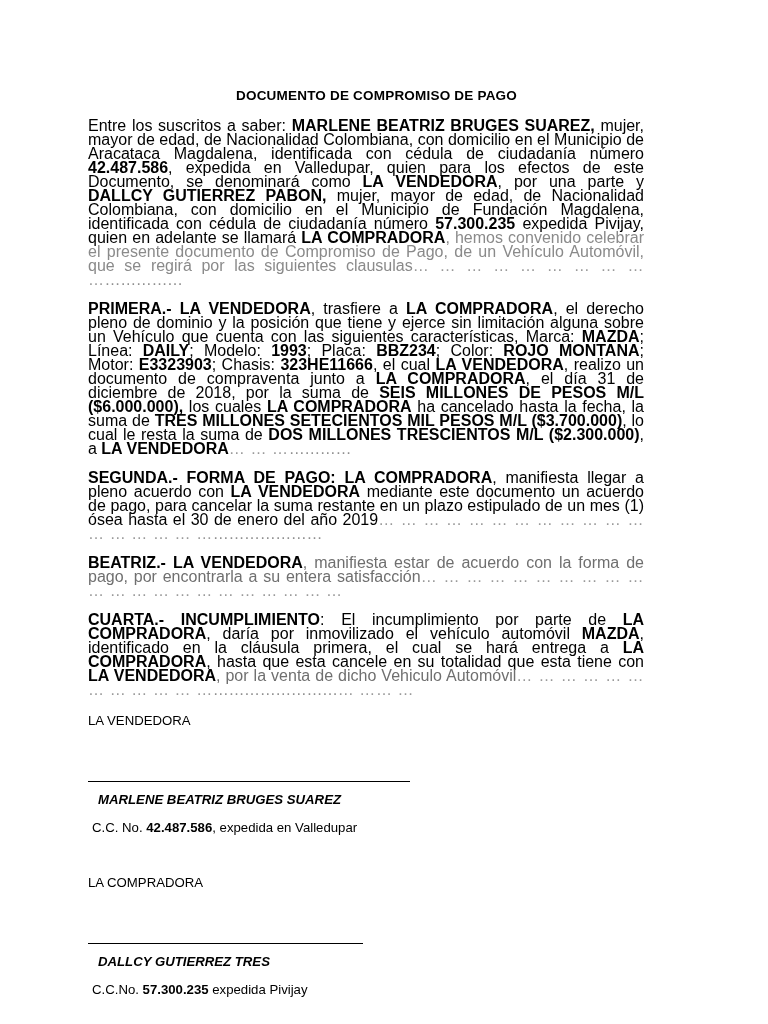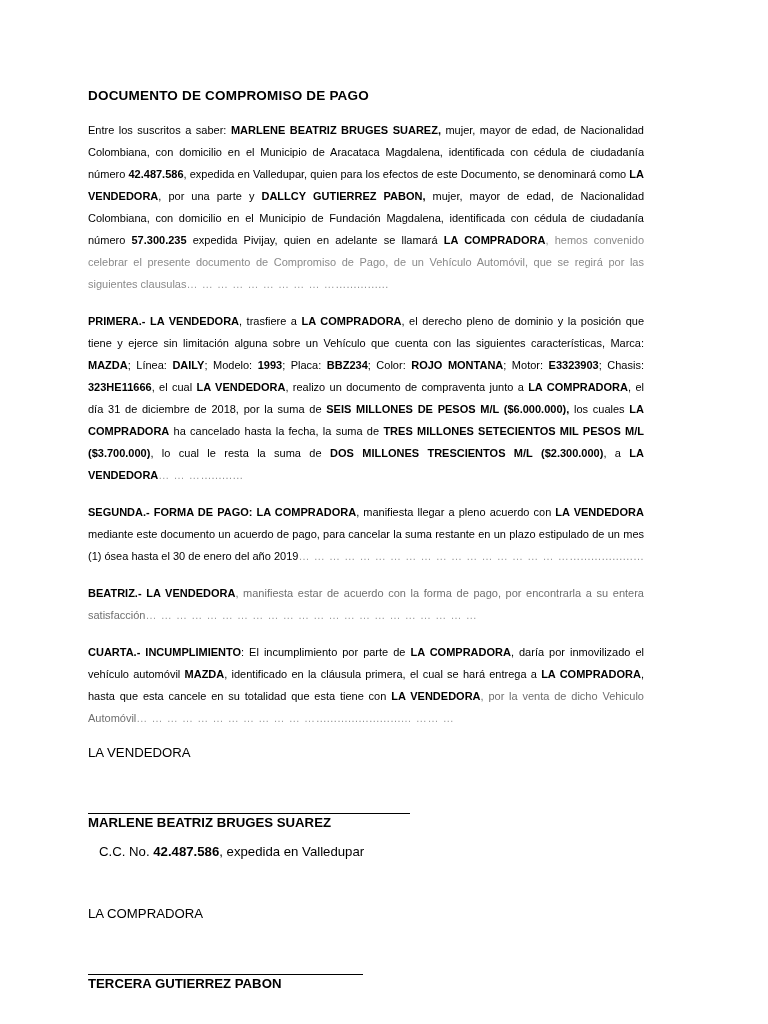--- a/index.html
+++ b/index.html
@@ -16,29 +16,30 @@
   }
   .page {
     position: relative;
     width: 768px;
     height: 1024px;
     background: #ffffff;
     box-sizing: border-box;
     padding: 88px 85px 0 88px;
   }
   .doc-title {
+    text-align: center;
     font-size: 13.5px;
     font-weight: bold;
     letter-spacing: 0.2px;
     margin: 0 0 16px 0;
     padding-right: 18px;
   }
   .para {
-    font-size: 11px;
-    line-height: 22px;
+    font-size: 16px;
+    line-height: 14px;
     text-align: justify;
     text-justify: inter-word;
     margin: 0 8px 15px 0;
     width: 556px;
   }
   b, .b {
     font-weight: bold;
   }
   .fade {
     color: #8a8a8a;
@@ -70,26 +71,27 @@
     border-top: 1px solid #000000;
     margin: 0 0 1px 0;
     height: 0;
   }
   .sig-rule.long { width: 322px; }
   .sig-rule.short { width: 275px; }
   .sig-name {
     font-size: 13.2px;
     font-weight: bold;
     line-height: 16.5px;
-    margin: 0;
+    margin: 10px;
+    font-style: italic;
   }
   .sig-cc {
     font-size: 13.2px;
     line-height: 17px;
-    margin: 11px;
+    margin: 4px;
   }
   .spacer-34 { height: 34px; }
 </style>
 </head>
 <body>
 
 <div class="page">
 
   <h1 class="doc-title">DOCUMENTO DE COMPROMISO DE PAGO</h1>
 
@@ -111,16 +113,17 @@
     <p class="sig-name">MARLENE BEATRIZ BRUGES SUAREZ</p>
     <p class="sig-cc"><span>C.C. No. </span><b>42.487.586</b><span>, expedida en Valledupar</span></p>
   </div>
 
   <div class="spacer-34"></div>
 
   <div class="sig-block">
     <p class="sig-role">LA COMPRADORA</p>
     <div class="sig-gap"></div>
     <hr class="sig-rule short">
-    <p class="sig-name">TERCERA GUTIERREZ PABON</p>
+    <p class="sig-name">DALLCY GUTIERREZ TRES</p>
+    <p class="sig-cc"><span>C.C.No. </span><b>57.300.235</b><span> expedida Pivijay</span></p>
   </div>
 
 </div>
 
 </body></html>

